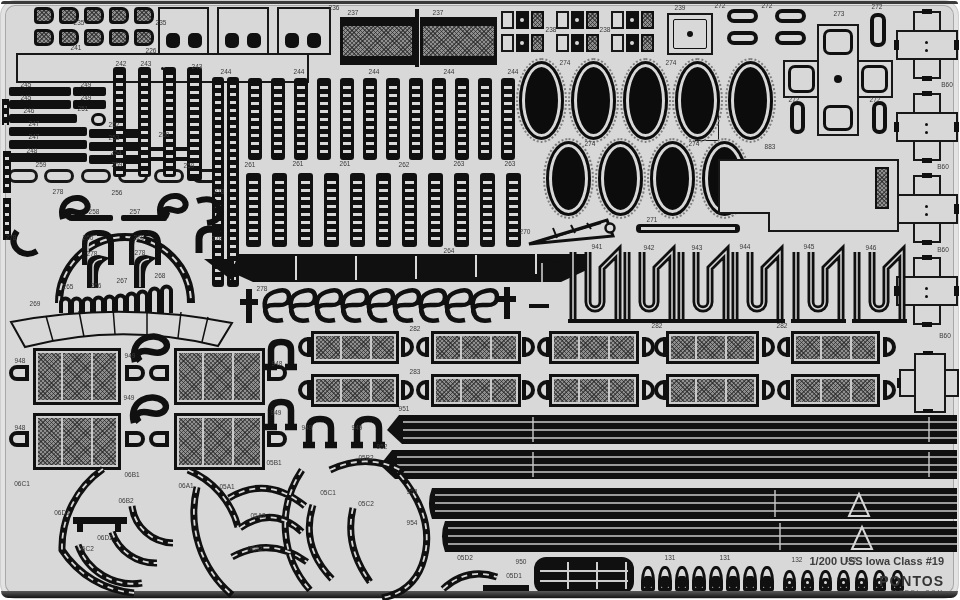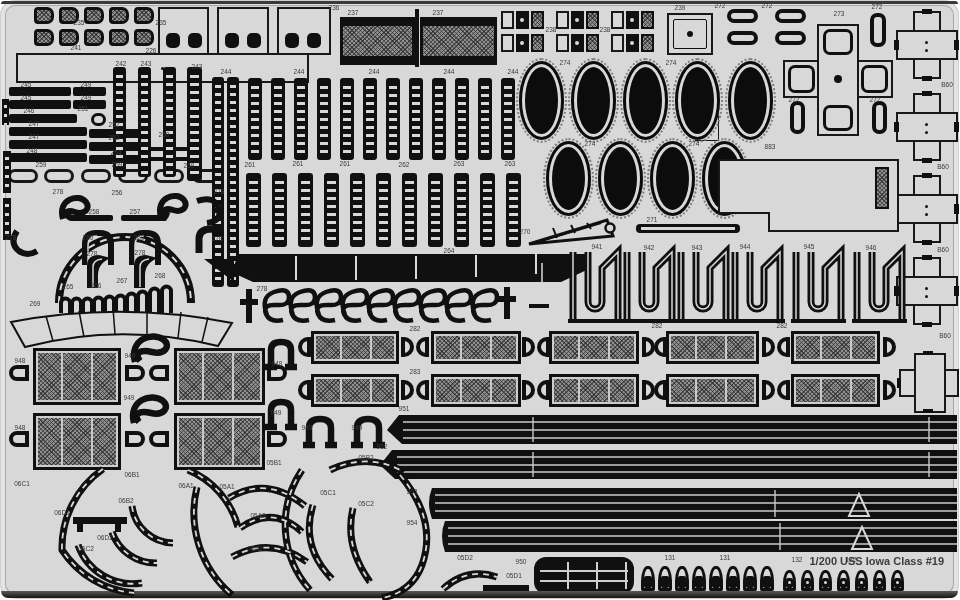--- a/index.html
+++ b/index.html
@@ -559,15 +559,19 @@
       <div class="label" style="left: 365px; top: 503px;">05C2</div>
       <div class="label" style="left: 464px; top: 557px;">05D2</div>
       <div class="label" style="left: 513px; top: 575px;">05D1</div>
       <div class="label" style="left: 669px; top: 557px;">131</div>
       <div class="label" style="left: 724px; top: 557px;">131</div>
       <div class="label" style="left: 796px; top: 559px;">132</div>
       <div class="label" style="left: 850px; top: 559px;">132</div>
     </div>
 
   <div id="title">1/200 USS Iowa Class #19</div>
+  <div id="brand">
+    <span class="big">PONTOS</span>
+    <span class="sub">MODEL.COM</span>
+  </div>
 
   <div id="botedge"></div>
 </div>
 
 </body></html>

